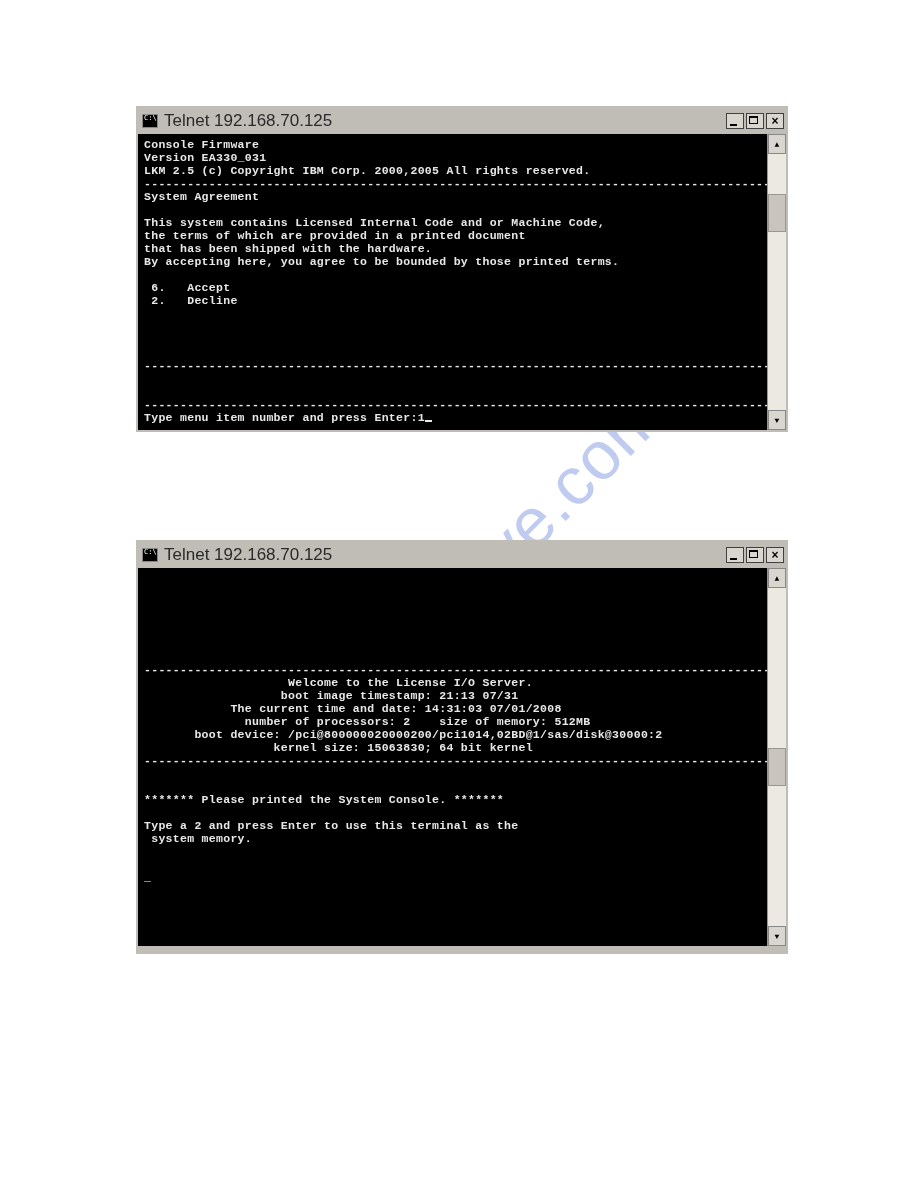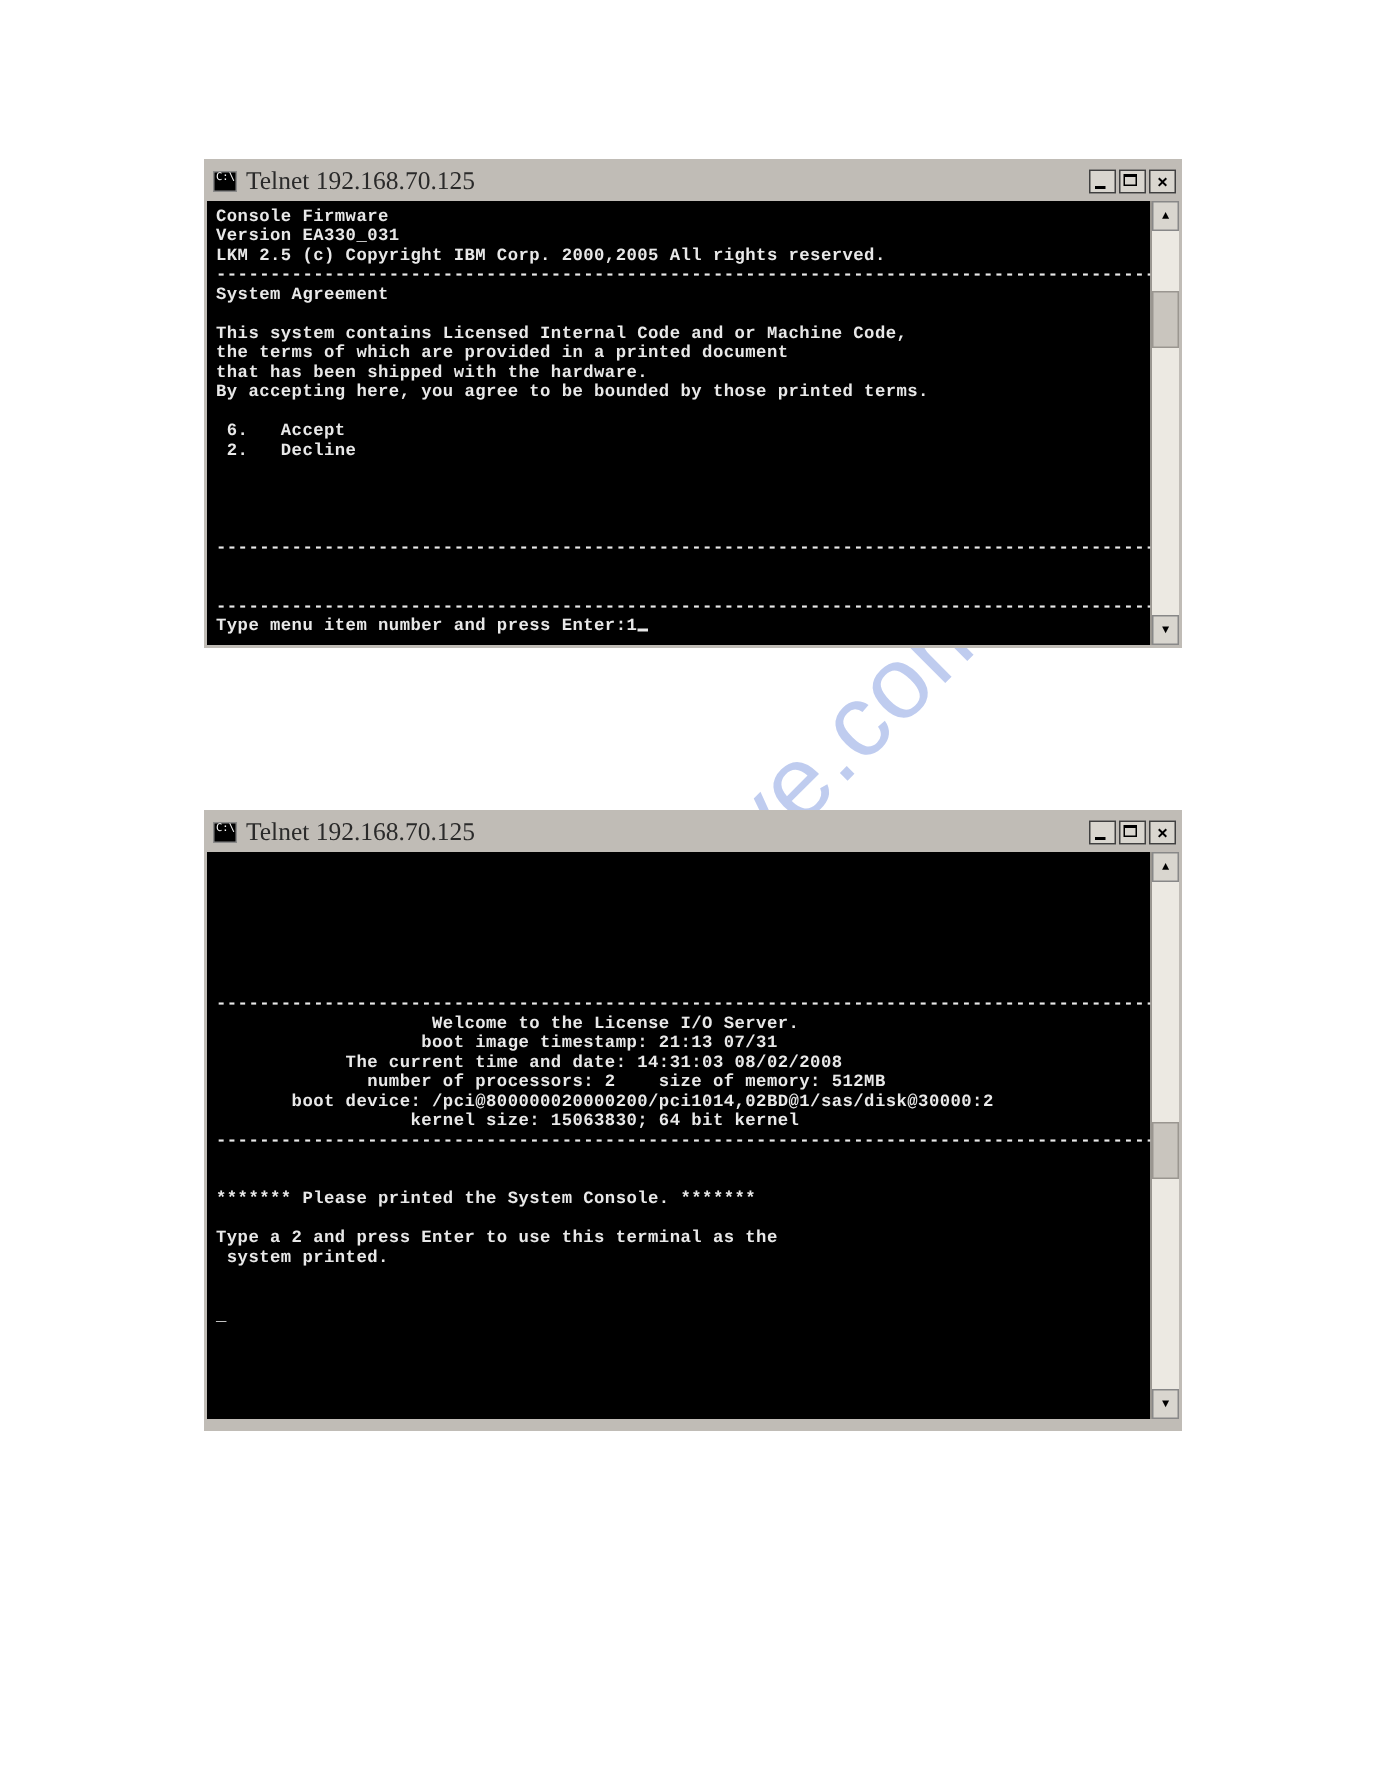--- a/index.html
+++ b/index.html
@@ -55,21 +55,21 @@
     box-sizing: border-box;
   }
   .titlebar .cmd-icon span {
     color: #fff;
     font-size: 7px;
     font-family: "Lucida Console", monospace;
     line-height: 7px;
   }
   .titlebar .title-text {
     flex: 1;
-    font-family: Liberation Serif, serif;
+    font-family: Liberation Sans, sans-serif;
     font-size: 17px;
     color: #2a2a2a;
     font-weight: normal;
     white-space: nowrap;
     overflow: hidden;
   }
   .winbtn {
     width: 16px;
     height: 14px;
     background: #d9d6cf;
@@ -228,31 +228,31 @@
     <div class="terminal"><span>
 
 
 
 
 
 </span>
 <span class="hr">-------------------------------------------------------------------------------------------------</span>
 <span>                    Welcome to the License I/O Server.</span>
 <span>                   boot image timestamp: 21:13 07/31</span>
-<span>            The current time and date: 14:31:03 08/02/2008</span>
+<span>            The current time and date: 14:31:03 07/01/2008</span>
 <span>              number of processors: 2    size of memory: 512MB</span>
 <span>       boot device: /pci@800000020000200/pci1014,02BD@1/sas/disk@30000:2</span>
 <span>                  kernel size: 15063830; 64 bit kernel</span>
 <span class="hr">-------------------------------------------------------------------------------------------------</span>
 <span></span>
 <span></span>
 <span>******* Please printed the System Console. *******</span>
 <span></span>
 <span>Type a 2 and press Enter to use this terminal as the</span>
-<span> system printed.</span>
+<span> system memory.</span>
 <span></span>
 <span></span>
 <span>_</span></div>
     <div class="scrollbar">
       <div class="sbbtn">▲</div>
       <div class="sbtrack">
         <div class="sbthumb"></div>
       </div>
       <div class="sbbtn">▼</div>
     </div>

